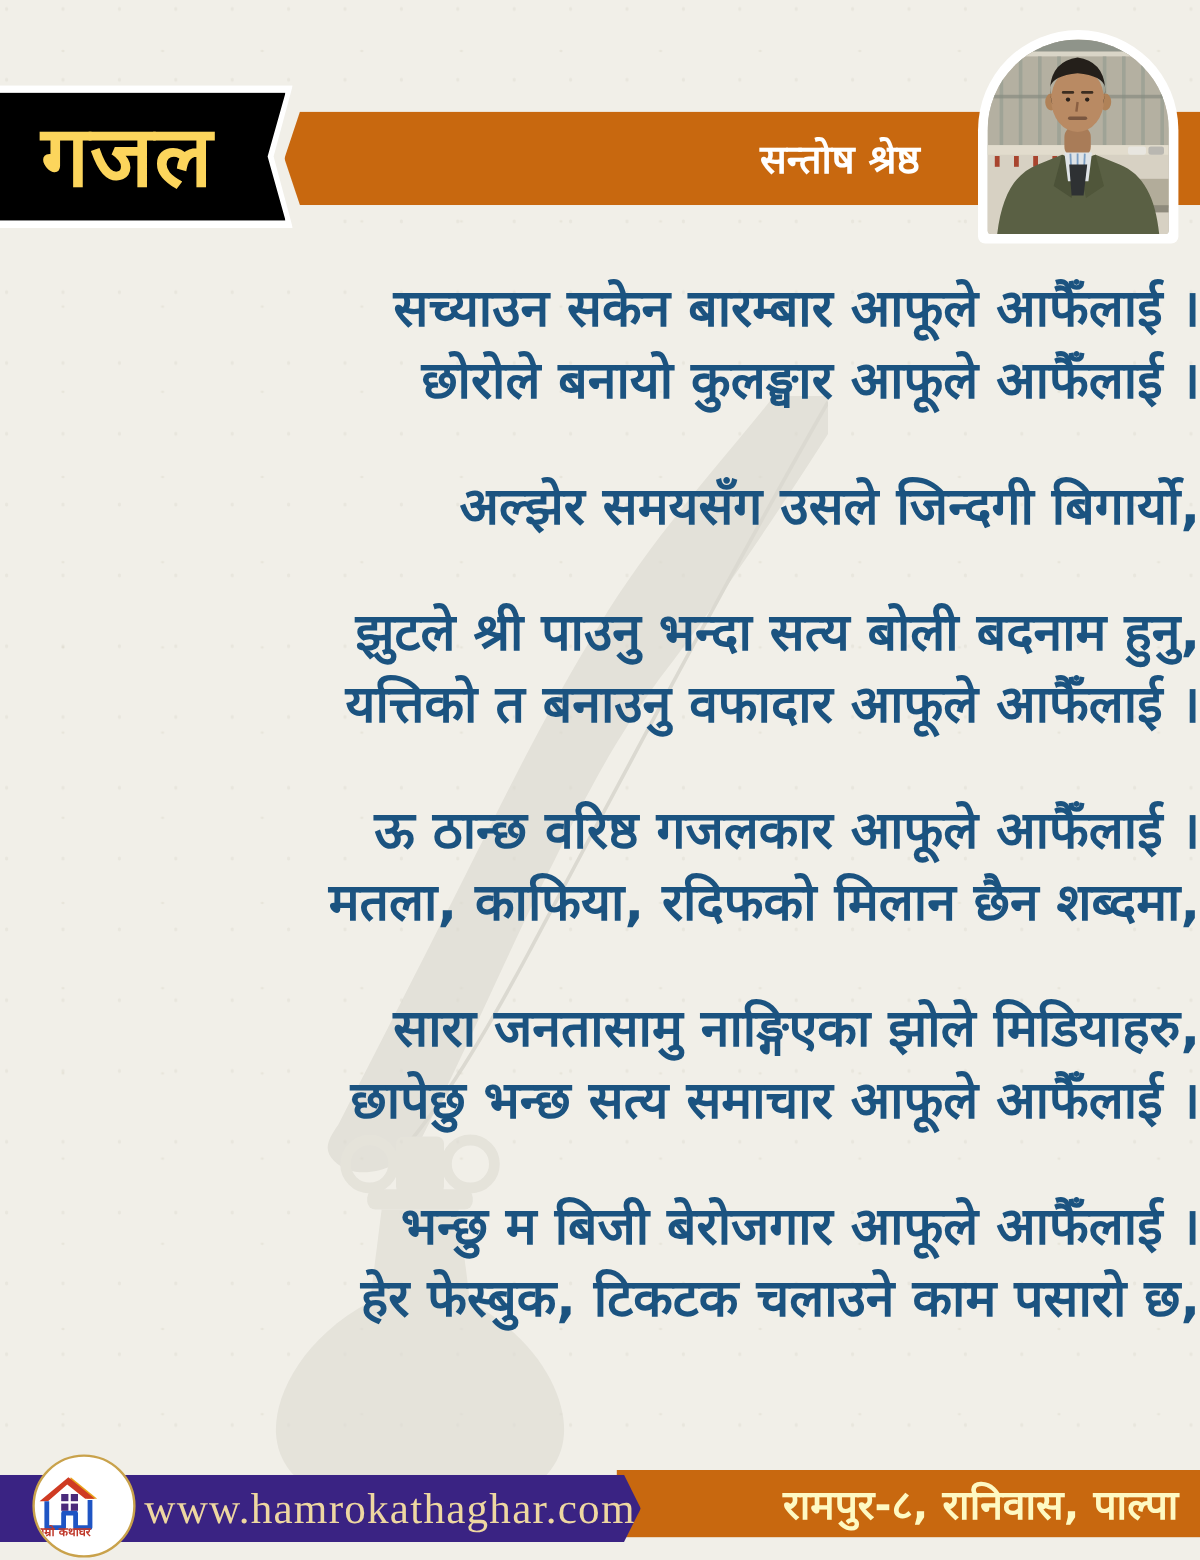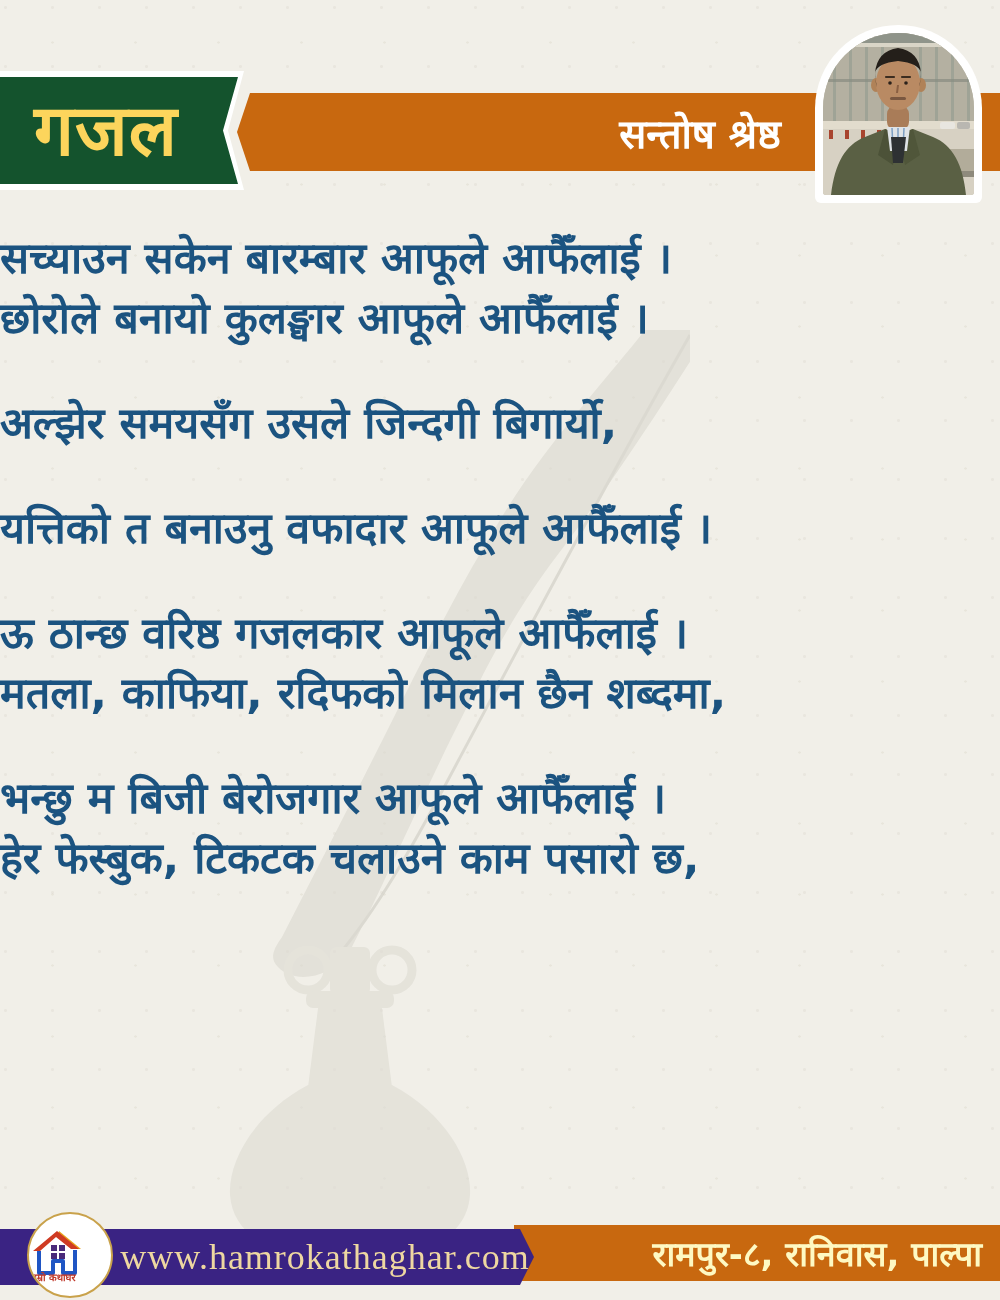--- a/index.html
+++ b/index.html
@@ -20,48 +20,48 @@
     background:#c8680f;
     clip-path:polygon(0 50%, 13px 0, 100% 0, 100% 100%, 13px 100%);
   }
   .flag{
     position:absolute;left:0;top:71px;width:244px;height:119px;
     background:#ffffff;
     clip-path:polygon(0 0,100% 0,calc(100% - 16px) 50%,100% 100%,0 100%);
   }
   .flag-inner{
     position:absolute;left:0;top:6px;right:6px;bottom:6px;
-    background:#14532d;
+    background:#000000;
     clip-path:polygon(0 0,100% 0,calc(100% - 15px) 50%,100% 100%,0 100%);
     display:flex;align-items:center;justify-content:center;
     padding-right:26px;box-sizing:border-box;
   }
   .flag-inner span{
     color:#fcd55c;font-size:71px;font-weight:700;line-height:1;
     letter-spacing:1px;
   }
   .author-name{
     position:absolute;left:700px;top:132px;transform:translate(-50%,-50%);
-    color:#ffffff;font-size:40px;font-weight:700;white-space:nowrap;
+    color:#ffffff;font-size:33px;font-weight:700;white-space:nowrap;
   }
   
   .photo-frame{
     position:absolute;left:815px;top:25px;width:167px;height:178px;
     background:#ffffff;border-radius:84px 84px 6px 6px;
     box-sizing:border-box;padding:8px;
   }
   .photo-inner{
     width:151px;height:162px;border-radius:76px 76px 3px 3px;
     overflow:hidden;background:#c3beae;
   }
   
   .watermark{position:absolute;left:190px;top:315px;width:500px;height:950px;opacity:.62;}
   
   .poem{
-    position:absolute;left:0;right:0;top:228px;text-align:left;
+    position:absolute;left:0;right:0;top:228px;text-align:right;
   }
   .couplet{margin:0 0 45px 0;}
   .couplet p{
     margin:0;font-size:43px;line-height:60px;font-weight:700;
     color:#1b5380;white-space:nowrap;
   }
   
   .bar-orange{
     position:absolute;left:514px;top:1225px;width:486px;height:56px;
     background:#c8680f;display:flex;align-items:center;justify-content:flex-end;
@@ -199,25 +199,30 @@
 
   <div class="poem">
     <div class="couplet">
       <p>सच्याउन सकेन बारम्बार आफूले आफैँलाई ।</p>
       <p>छोरोले बनायो कुलङ्घार आफूले आफैँलाई ।</p>
     </div>
     <div class="couplet">
       <p>अल्झेर समयसँग उसले जिन्दगी बिगार्यो,</p>
     </div>
     <div class="couplet">
+      <p>झुटले श्री पाउनु भन्दा सत्य बोली बदनाम हुनु,</p>
       <p>यत्तिको त बनाउनु वफादार आफूले आफैँलाई ।</p>
     </div>
     <div class="couplet">
       <p>ऊ ठान्छ वरिष्ठ गजलकार आफूले आफैँलाई ।</p>
       <p>मतला, काफिया, रदिफको मिलान छैन शब्दमा,</p>
+    </div>
+    <div class="couplet">
+      <p>सारा जनतासामु नाङ्गिएका झोले मिडियाहरु,</p>
+      <p>छापेछु भन्छ सत्य समाचार आफूले आफैँलाई ।</p>
     </div>
     <div class="couplet">
       <p>भन्छु म बिजी बेरोजगार आफूले आफैँलाई ।</p>
       <p>हेर फेस्बुक, टिकटक चलाउने काम पसारो छ,</p>
     </div>
   </div>
 
   <div class="bar-orange">
     <span>रामपुर-८, रानिवास, पाल्पा</span>
   </div>

